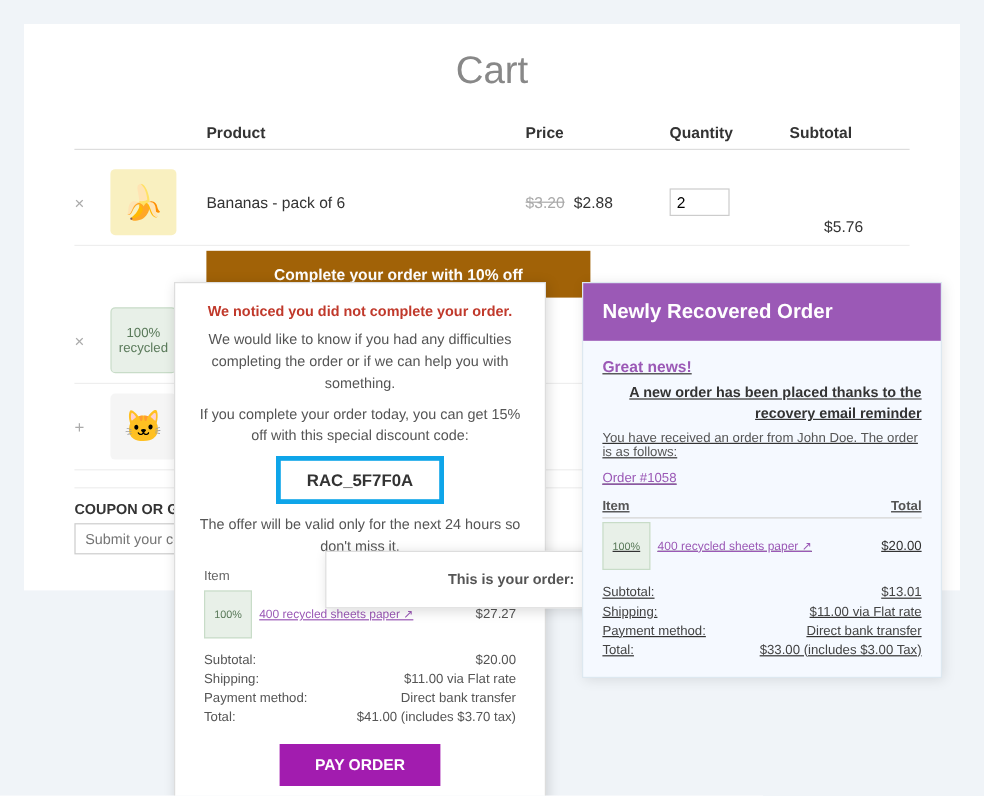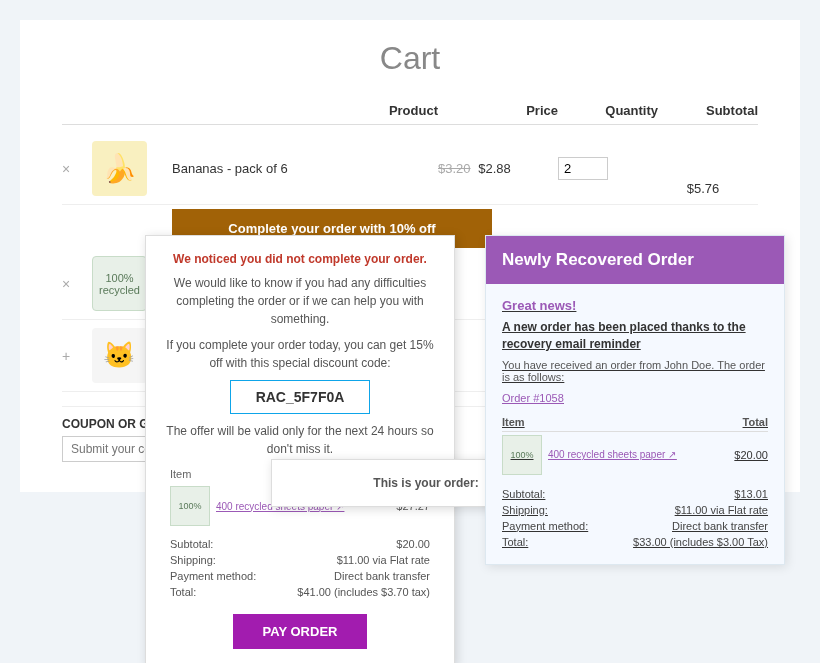--- a/index.html
+++ b/index.html
@@ -29,21 +29,20 @@
     }
     .cart-table-header {
       display: grid;
       grid-template-columns: 30px 80px 1fr 120px 100px 100px;
       padding: 6px 0;
       border-bottom: 1px solid #ddd;
       font-weight: bold;
       font-size: 13px;
       color: #333;
       margin-bottom: 8px;
-      text-align: right;
     }
     .cart-row {
       display: grid;
       grid-template-columns: 30px 80px 1fr 120px 100px 100px;
       align-items: center;
       padding: 8px 0;
       border-bottom: 1px solid #eee;
     }
     .remove-btn {
       color: #aaa;
@@ -135,21 +134,21 @@
       text-align: center;
       margin-bottom: 8px;
       font-size: 12px;
     }
     .email-popup p {
       text-align: center;
       margin-bottom: 8px;
       line-height: 1.5;
     }
     .discount-code-box {
-      border: 1px solid #0ea5e9;
+      border: 4px solid #0ea5e9;
       text-align: center;
       padding: 8px;
       font-size: 14px;
       font-weight: bold;
       color: #333;
       margin: 8px auto;
       width: 140px;
     }
     .email-popup .order-section-title {
       text-align: center;
@@ -236,20 +235,21 @@
       color: #9b59b6;
       font-weight: bold;
       margin-bottom: 6px;
       font-size: 13px;
     }
     .recovered-body .desc {
       font-weight: bold;
       margin-bottom: 6px;
       font-size: 12px;
       line-height: 1.4;
+      text-align: right;
     }
     .recovered-body .sub-desc {
       color: #555;
       margin-bottom: 8px;
       font-size: 11px;
     }
     .order-link {
       color: #9b59b6;
       text-decoration: underline;
       font-size: 11px;

